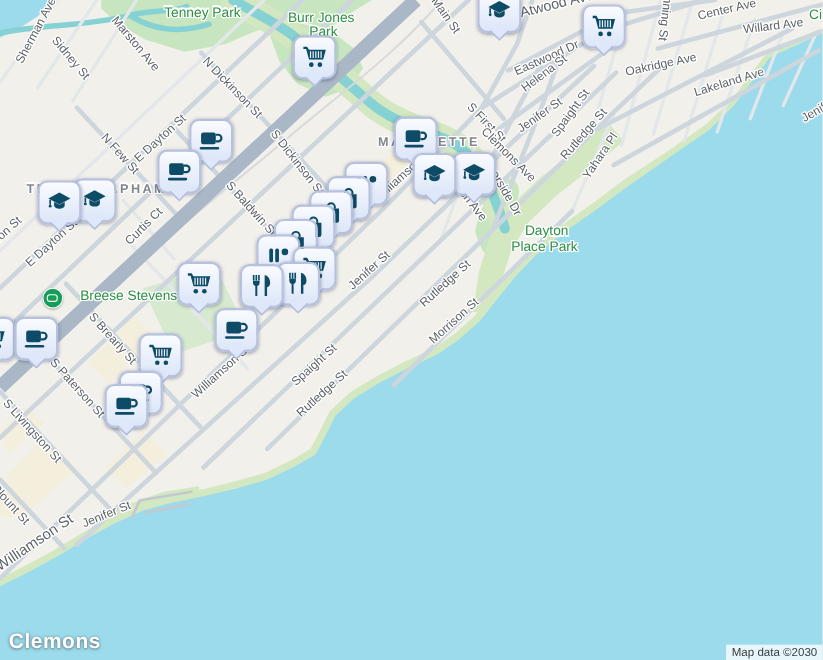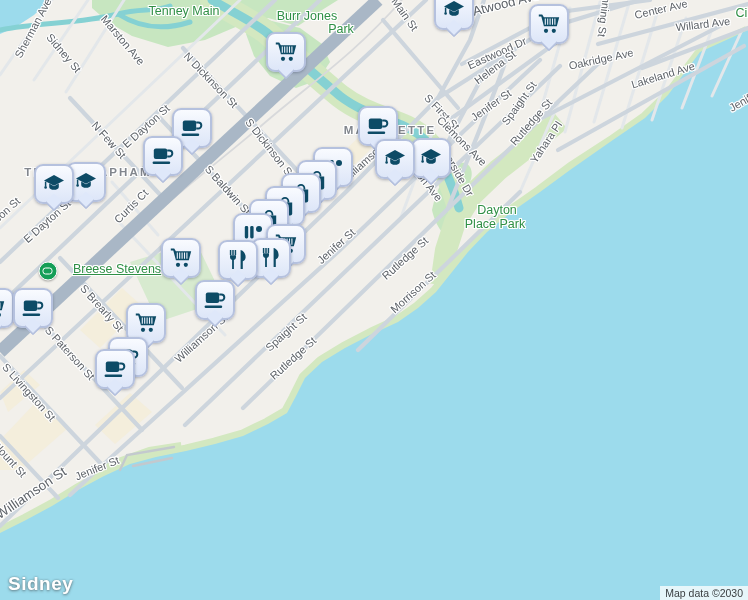--- a/index.html
+++ b/index.html
@@ -3,21 +3,21 @@
 <meta charset="utf-8">
 <style>
   html,body{margin:0;padding:0;background:#fff;}
   #map{position:relative;width:748px;height:600px;overflow:hidden;background:var(--land);
        font-family:"Liberation Sans", sans-serif;}
   #basemap{position:absolute;left:0;top:0;}
   .lbl{position:absolute;white-space:nowrap;transform:translate(-50%,-50%);
        color:var(--street-label);font-size:11px;
        text-shadow:-1px 0 #fff,1px 0 #fff,0 -1px #fff,0 1px #fff,-1px -1px #fff,1px 1px #fff,1px -1px #fff,-1px 1px #fff,0 0 2px #fff;}
   .lbl.park{color:var(--park-label);font-size:12.5px;}
-  .lbl.poi{color:var(--park-label);font-size:12.5px;text-decoration:underline;}
+  .lbl.poi{color:var(--park-label);font-size:12.5px;}
   .lbl.hood{color:var(--neighborhood-label);font-size:11.5px;letter-spacing:2.2px;font-weight:bold;}
   .lbl.big{font-size:13.5px;}
   .poi-dot{position:absolute;width:17px;height:17px;border-radius:50%;
        background:var(--poi-green);border:1.5px solid #fff;box-shadow:0 1px 2px rgba(0,0,0,.3);
        transform:translate(-50%,-50%);}
   .poi-dot .fld{position:absolute;left:3px;top:4.5px;width:8px;height:5px;border:1.5px solid #fff;border-radius:3px;}
   .pin{position:absolute;width:36px;height:36px;border-radius:9px;
        background:linear-gradient(180deg,#f9fbff 0%,#e9effb 55%,#dde6f8 100%);
        border:2px solid var(--pin-border);box-shadow:0 1px 3px rgba(40,50,80,.35);}
   .pin::after{content:"";position:absolute;left:50%;bottom:-7px;width:11px;height:11px;
@@ -163,23 +163,23 @@
       <span class="lbl" style="left: 293px; top: 358px; transform: translate(-50%, -50%) rotate(-42deg);">Rutledge St</span>
       <span class="lbl" style="left: 367px; top: 159px; transform: translate(-50%, -50%) rotate(-42deg);">Williamson St</span>
       <span class="lbl" style="left: 201px; top: 338px; transform: translate(-50%, -50%) rotate(-42deg);">Williamson St</span>
       <span class="lbl big" style="left: 31px; top: 493px; font-size: 13.5px; transform: translate(-50%, -50%) rotate(-34deg);">Williamson St</span>
       <span class="lbl" style="left: 97px; top: 468px; transform: translate(-50%, -50%) rotate(-22deg);">Jenifer St</span>
       <span class="lbl" style="left: 102px; top: 308px; transform: translate(-50%, -50%) rotate(48deg);">S Brearly St</span>
       <span class="lbl" style="left: 70px; top: 353px; transform: translate(-50%, -50%) rotate(48deg);">S Paterson St</span>
       <span class="lbl" style="left: 29px; top: 392px; transform: translate(-50%, -50%) rotate(48deg);">S Livingston St</span>
       <span class="lbl" style="left: 6px; top: 455px; transform: translate(-50%, -50%) rotate(48deg);">S Blount St</span>
       <span class="lbl big" style="left: 506px; top: 3px; font-size: 13px; transform: translate(-50%, -50%) rotate(-14deg);">Atwood Ave</span>
-      <span class="lbl park" style="left: 184px; top: 11px;">Tenney Main</span>
-      <span class="lbl park" style="left: 307px; top: 16px; text-align: right;">Burr Jones</span>
-      <span class="lbl park" style="left: 294px; top: 29px; margin-left: 47px;">Park</span>
+      <span class="lbl park" style="left: 184px; top: 11px;">Tenney Park</span>
+      <span class="lbl park" style="left: 292px; top: 16px; text-align: right;">Burr Jones</span>
+      <span class="lbl park" style="left: 294px; top: 29px;">Park</span>
       <span class="lbl park" style="left: 497px; top: 210px;">Dayton</span>
       <span class="lbl park" style="left: 495px; top: 224px;">Place Park</span>
       <span class="lbl park" style="left: 766px; top: 13px;">Circle Park</span>
       <span class="lbl poi" style="left: 117px; top: 269px;">Breese Stevens</span>
       <span class="lbl hood" style="left: 390px; top: 130px;">MARQUETTE</span>
       <span class="lbl hood" style="left: 88px; top: 172px;">TENNEY-LAPHAM</span>
       <div class="poi-dot" style="left: 48px; top: 271px;">
         <span class="fld"></span>
       </div>
     </div>
@@ -368,15 +368,15 @@
       </div>
       <div class="pin" style="left: 13px; top: 288px;">
         <svg width="24" height="24" viewBox="0 0 24 24">
           <rect fill="#0d4b66" x="2.8" y="4.5" width="13.4" height="10.6" rx="2"></rect>
          <path d="M16.2 6.5h2.1a3 3 0 0 1 0 6h-2.1" fill="none" stroke="#0d4b66" stroke-width="2"></path>
          <rect fill="#0d4b66" x="1.6" y="17.6" width="17.6" height="2.4" rx="1.2"></rect>
         </svg>
       </div>
     </div>
 
-  <div class="google-logo">Sidney</div>
+  <div class="google-logo">Clemons</div>
   <div class="attribution">Map data ©2030</div>
 </div>
 
 </body></html>

